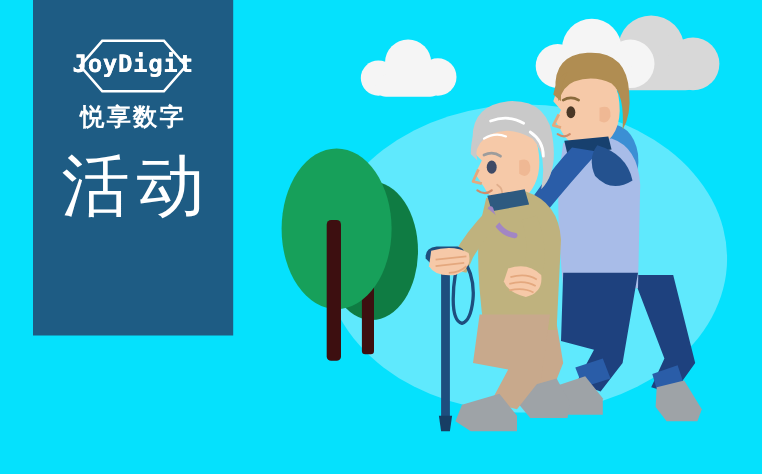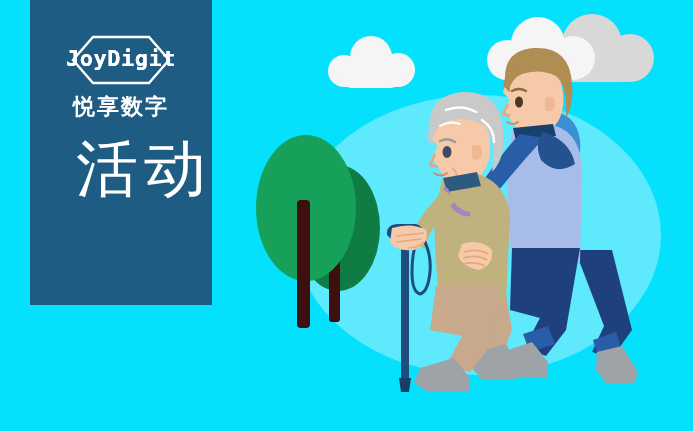--- a/index.html
+++ b/index.html
@@ -71,21 +71,21 @@
     font-size: 22px;
     font-weight: bold;
     letter-spacing: 2px;
     color: #ffffff;
   }
   .title-block {
     position: absolute;
     left: 0;
     top: 136px;
     width: 182px;
-    text-align: right;
+    text-align: center;
   }
   .title-line-1 {
     font-family: "DejaVu Serif", serif;
     font-weight: normal;
     font-size: 62px;
     line-height: 66px;
     letter-spacing: 6px;
     color: #ffffff;
     text-indent: 6px;
   }

